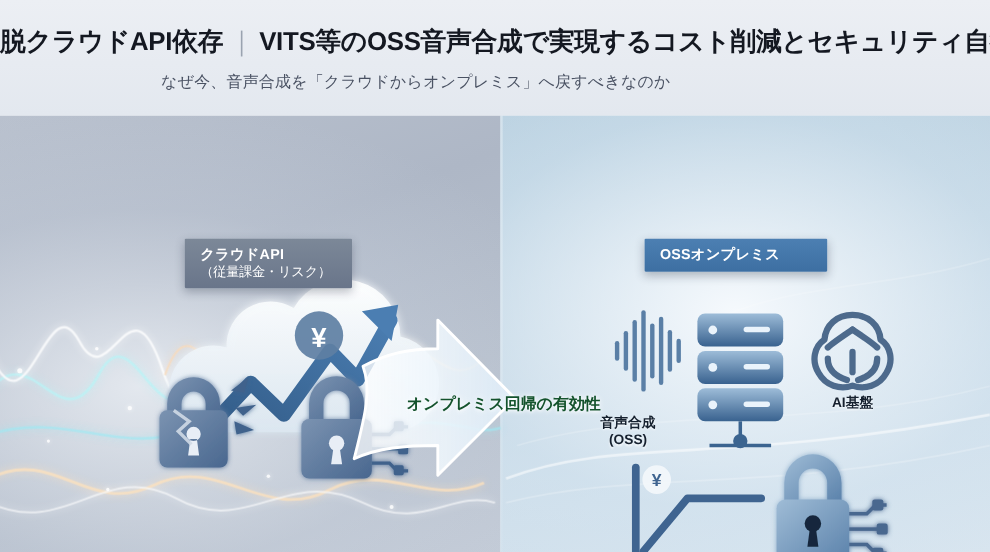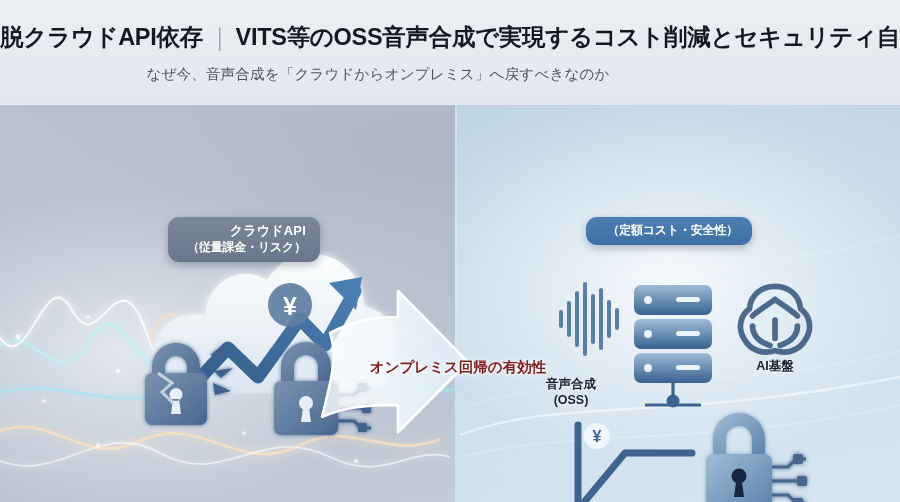--- a/index.html
+++ b/index.html
@@ -53,43 +53,43 @@
   .panel-seam{
     position:absolute;left:455px;top:0;width:2px;height:397px;
     background:linear-gradient(180deg,rgba(255,255,255,.35),rgba(255,255,255,.05));
   }
 
   .art-svg{position:absolute;left:0;top:0;width:900px;height:397px;}
 
   
   .badge{
     position:absolute;
-    border-radius:11px;
-    text-align:right;
+    border-radius:1px;
+    text-align:left;
     color:#fff;
     padding:6px 14px 7px;
     line-height:1.28;
     box-shadow:0 3px 9px rgba(32,44,62,.30);
   }
   .badge .b1{font-size:13px;font-weight:bold;display:block;letter-spacing:.2px;}
-  .badge .b2{font-size:12px;font-weight:bold;display:block;letter-spacing:-.2px;}
+  .badge .b2{font-size:12px;font-weight:normal;display:block;letter-spacing:-.2px;}
   .badge-cloud{
     left:168px;top:112px;width:124px;
     background:linear-gradient(180deg,#7c8898 0%,#69758a 100%);
   }
   .badge-oss{
     left:586px;top:112px;width:138px;
     background:linear-gradient(180deg,#4c7fb2 0%,#3d6fa2 100%);
   }
 
   
   .arrow-label{
     position:absolute;left:353px;top:253px;width:210px;
     text-align:center;
-    font-size:14.5px;font-weight:bold;color:#7f1d1d;
+    font-size:14.5px;font-weight:bold;color:#14532d;
     text-shadow:0 1px 3px rgba(255,255,255,.95),0 0 7px rgba(255,255,255,.9);
     white-space:nowrap;
   }
   .icon-label{
     position:absolute;text-align:center;
     font-size:12.5px;font-weight:bold;color:#15202e;
     line-height:1.3;
     text-shadow:0 1px 2px rgba(255,255,255,.85);
   }
   .lbl-voice{left:531px;top:236px;width:80px;margin-top:35px;}
@@ -304,21 +304,21 @@
           <rect x="793" y="393" width="10" height="10" rx="2"></rect>
         </g>
       </g>
     </svg>
 
     <div class="badge badge-cloud">
       <span class="b1">クラウドAPI</span>
       <span class="b2">（従量課金・リスク）</span>
     </div>
     <div class="badge badge-oss">
-      <span class="b2">（定額コスト・安全性）</span>
+      <span class="b1">OSSオンプレミス</span>
     </div>
 
     <div class="arrow-label">オンプレミス回帰の有効性</div>
 
     <div class="icon-label lbl-voice">
       <div>音声合成</div>
       <div>(OSS)</div>
     </div>
     <div class="icon-label lbl-ai">AI基盤</div>
 

